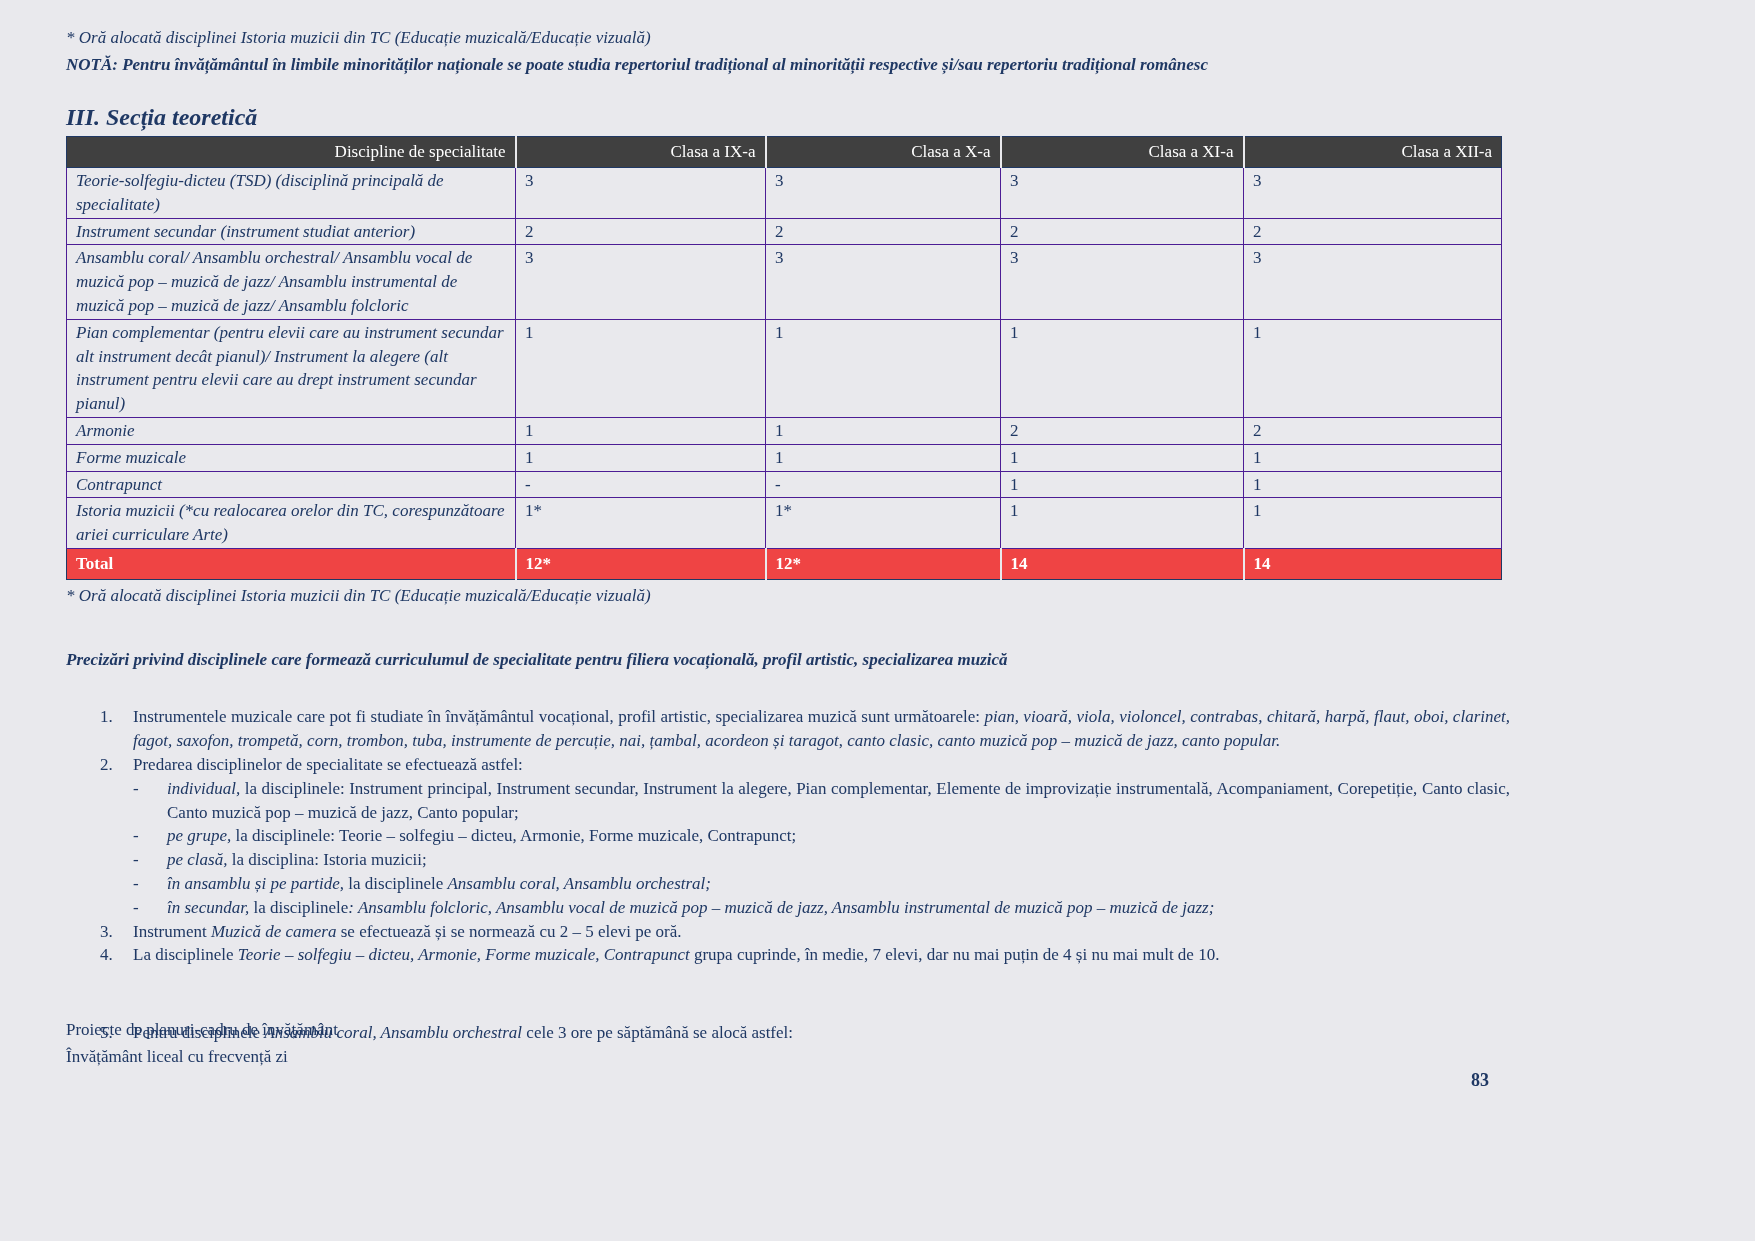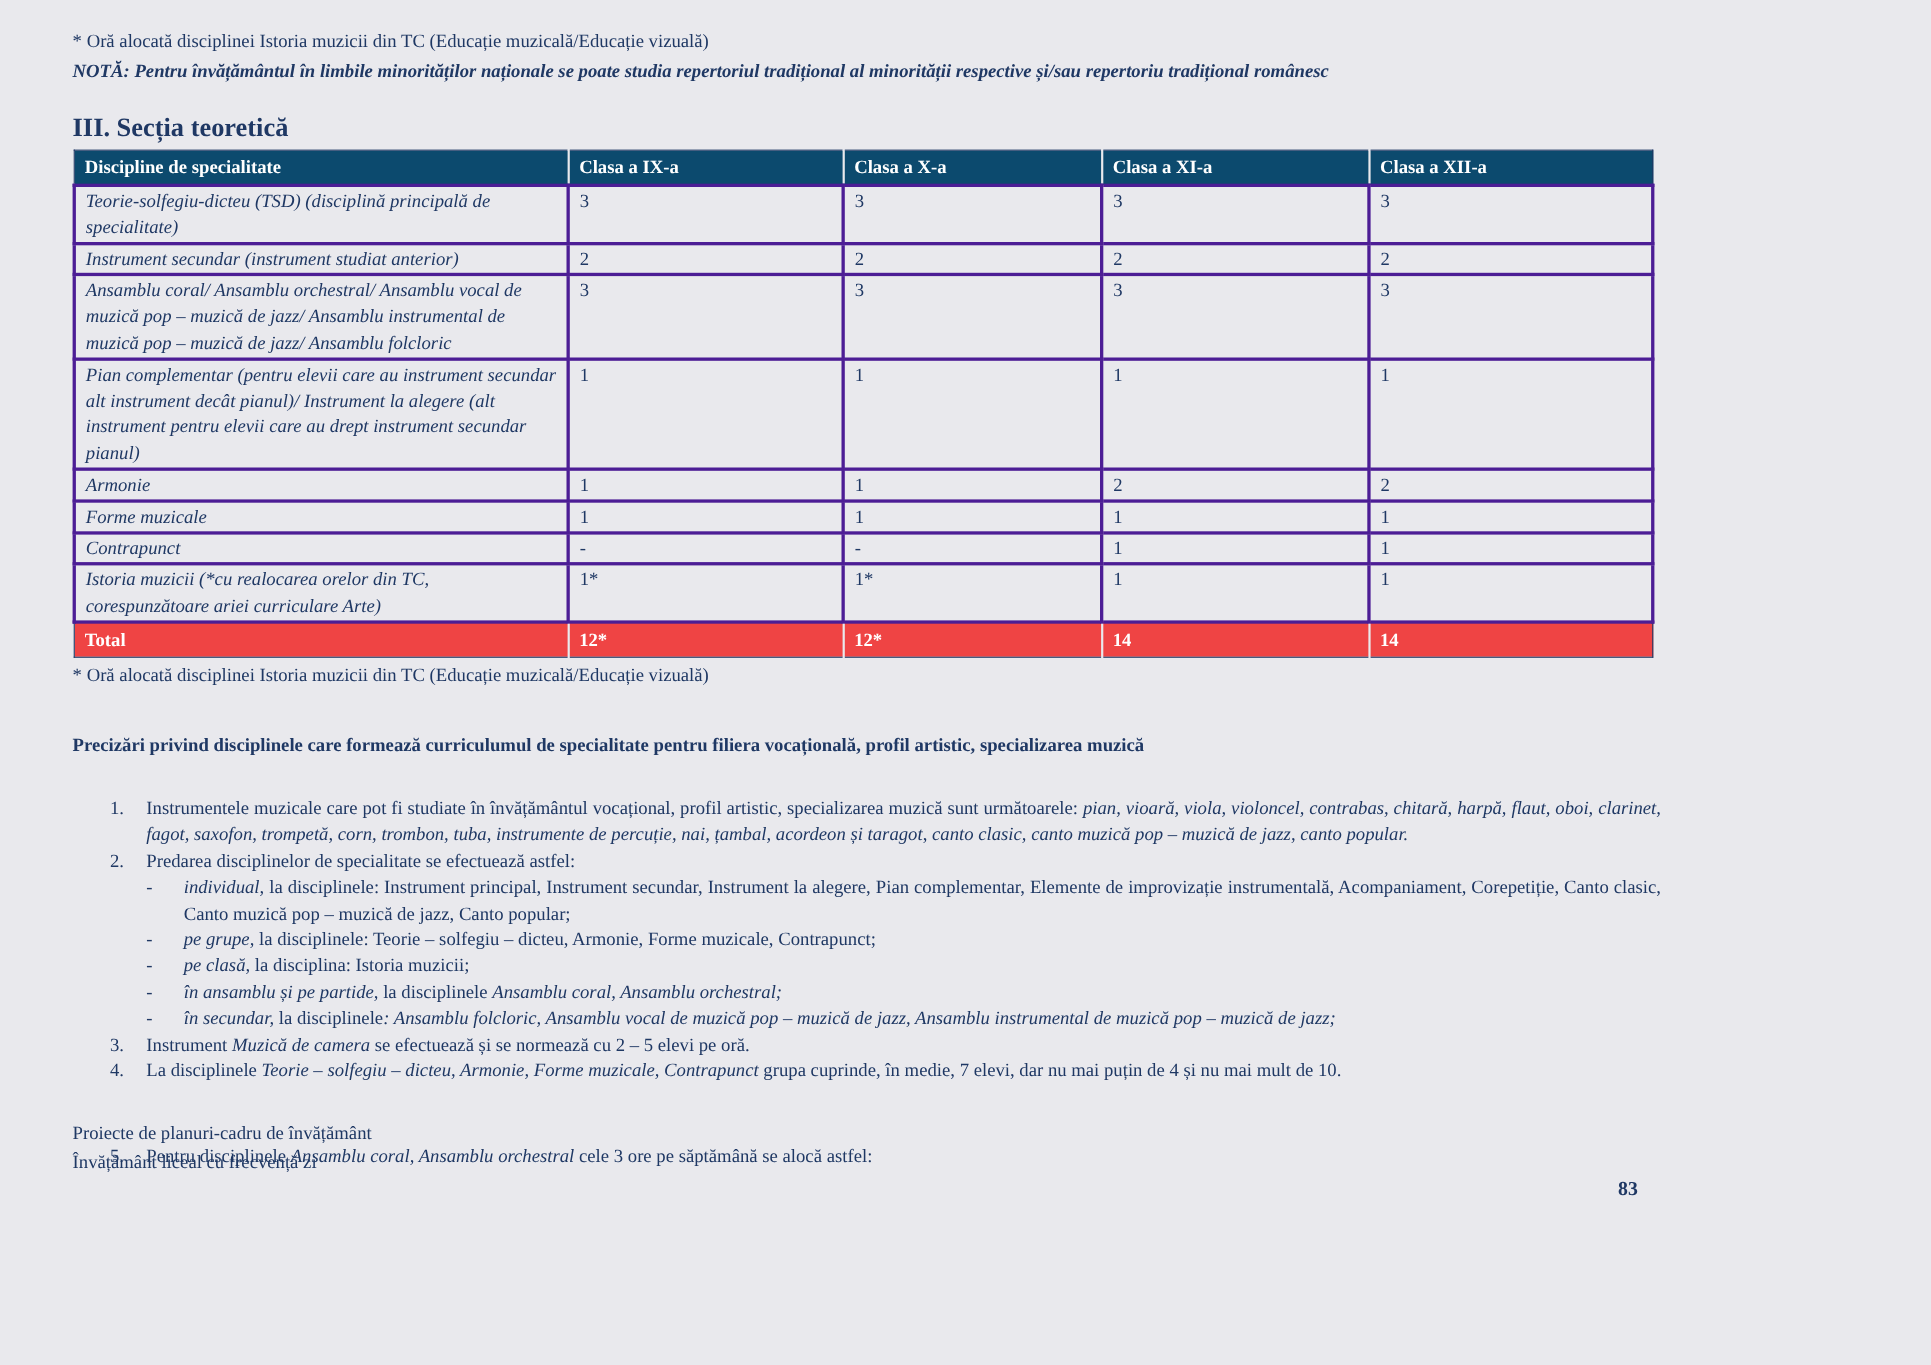--- a/index.html
+++ b/index.html
@@ -10,40 +10,41 @@
     width: 1755px;
     height: 1241px;
     background: #e9e9ed;
     color: #1f3864;
     font-family: "Liberation Serif", serif;
     font-size: 17px;
     line-height: 1.4;
     overflow: hidden;
   }
   .content { padding: 26px 245px 0 66px; }
-  p { margin: 0; }
+  p { margin: 0; font-style: italic; }
   .note1 { margin-bottom: 3px; }
   .note2 { font-weight: bold; font-style: italic; }
   .section-title { font-weight: bold; margin-top: 24px; margin-bottom: 2px; font-size: 24px; }
 
   table.curr { border-collapse: collapse; width: 1435px; table-layout: fixed; }
   table.curr th, table.curr td {
-    border: 3px solid #4c1d95;
+    border: 1px solid #4c1d95;
     padding: 1px 9px;
     vertical-align: top;
     text-align: left;
     font-size: 17px;
   }
   table.curr thead th {
-    background: #0c4a6e;
+    background: #404040;
     color: #ffffff;
-    font-weight: bold;
+    font-weight: normal;
     border: 1px solid #1f3864;
     border-right: 2px solid #e9e9ed;
     padding: 3px 9px;
+    text-align: right;
   }
   table.curr thead th:last-child { border-right: 1px solid #1f3864; margin-left: 29px; }
   td.disc { font-style: italic; text-align: justify; }
   tr.total td {
     background: #ef4444;
     color: #ffffff;
     font-weight: bold;
     border: 1px solid #1f3864;
     border-right: 2px solid #e9e9ed;
     padding: 3px 9px;

